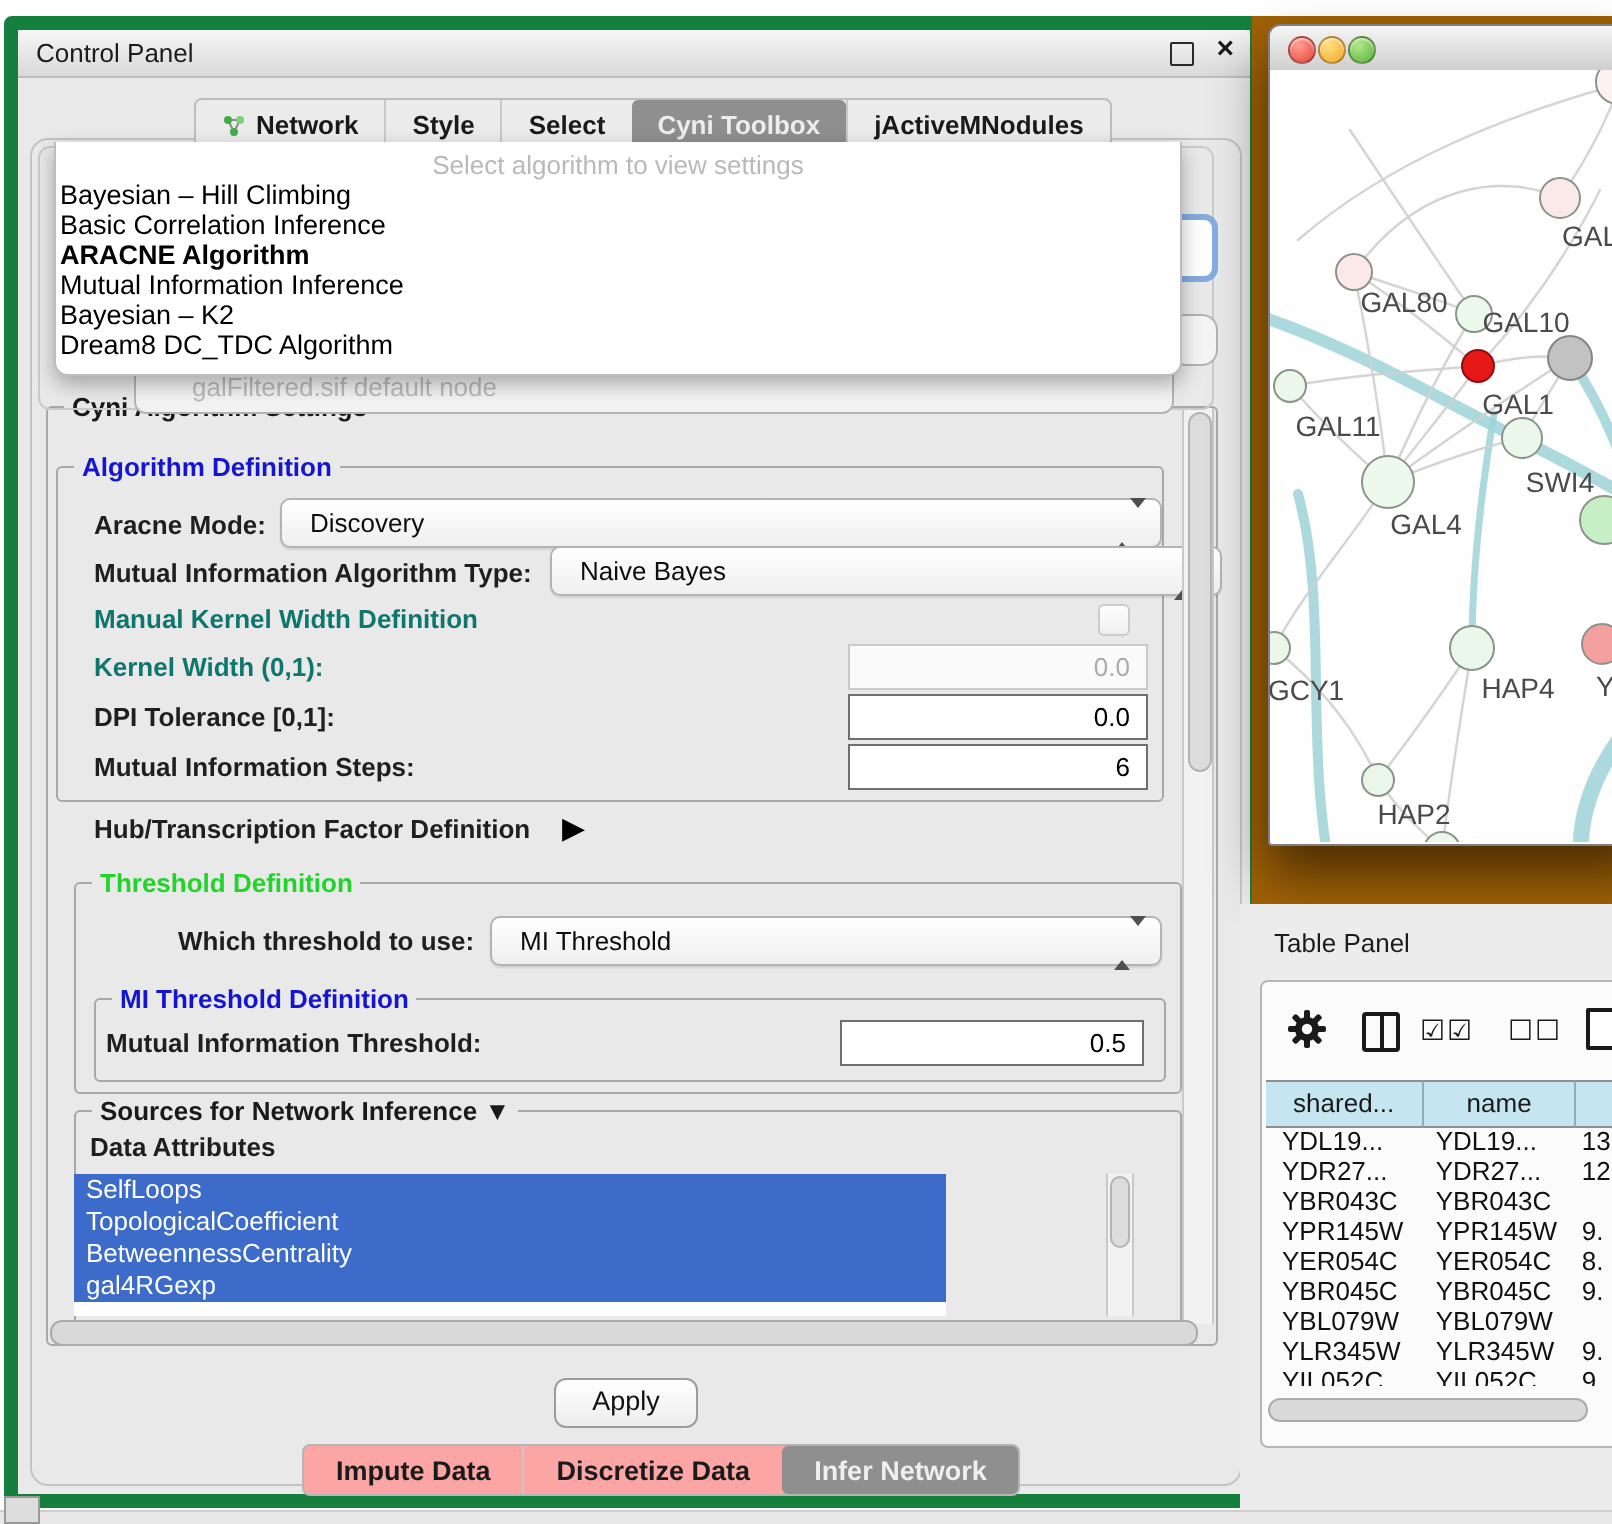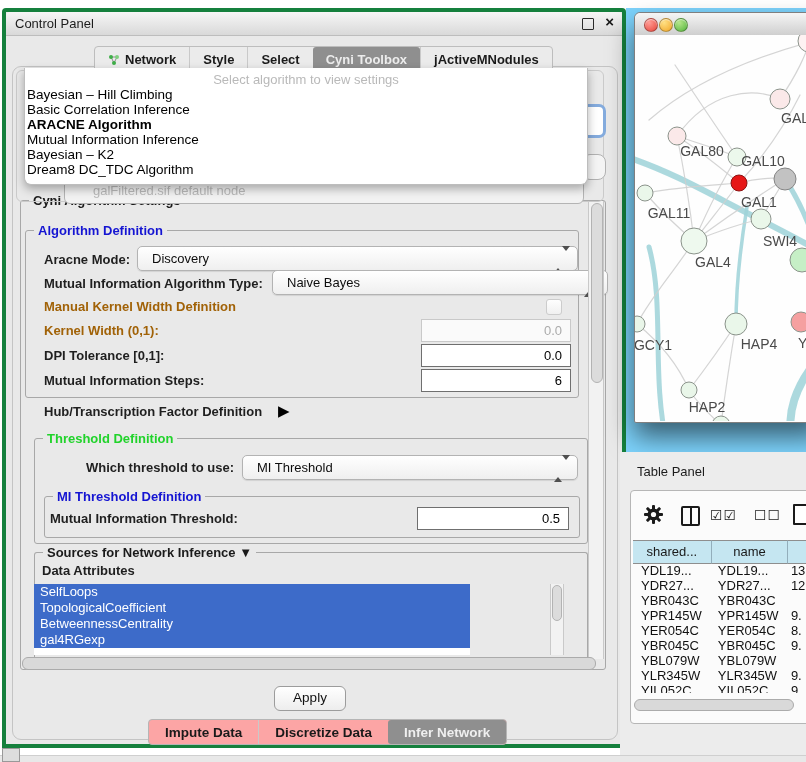--- a/index.html
+++ b/index.html
@@ -1,21 +1,21 @@
 <!DOCTYPE html>
 <html><head>
 <meta charset="utf-8">
 <style>
   html,body{margin:0;padding:0;}
   body{font-family:"Liberation Sans","DejaVu Sans",sans-serif;background:#ffffff;}
   .page{position:relative;width:806px;height:762px;overflow:hidden;background:#ffffff;}
   .abs{position:absolute;}
 
   
-  .cp-window{left:2px;top:8px;width:616px;height:732px;background:#e9e9e9;border:4px solid #15803d;border-radius:4px 4px 0 0;}
+  .cp-window{left:2px;top:8px;width:616px;height:732px;background:#e9e9e9;border:7px solid #15803d;border-radius:4px 4px 0 0;}
   .cp-titlebar{left:0;top:0;width:100%;height:23px;background:linear-gradient(#f6f6f6,#d9d9d9);border-bottom:1px solid #bdbdbd;border-radius:4px 4px 0 0;}
   .cp-title{left:9px;top:4px;font-size:13px;color:#1c1c1c;}
   .wb-float{right:28px;top:6px;width:10px;height:10px;border:1.5px solid #2a2a2a;border-radius:1px;}
   .wb-close{right:8px;top:1px;font-size:15px;font-weight:bold;color:#1a1a1a;}
 
   .inner-panel{left:6px;top:54px;width:604px;height:672px;border:1px solid #c4c4c4;border-radius:9px;}
   .covered-box{left:10px;top:58px;width:586px;height:130px;border:1px solid #cacaca;border-radius:6px;z-index:1;}
   .covered-combo{left:58px;top:166px;width:518px;height:24px;border:1px solid #b4b4b4;border-radius:6px;background:#f2f2f2;z-index:2;}
   .covered-combo-txt{left:28px;top:4px;font-size:13px;color:#b9b9b9;}
   .frag-a{left:574px;top:92px;width:20px;height:28px;background:#fff;border:3px solid #84abdd;border-radius:7px;z-index:3;}
@@ -34,21 +34,21 @@
   .dd-items{left:2px;top:19px;width:556px;}
   .dd-item{font-size:13.5px;color:#000;line-height:15px;height:15px;white-space:nowrap;}
   .dd-item.bold{font-weight:bold;}
 
   
   .group{border:1px solid #a8a8a8;border-radius:3px;}
   .gtitle{position:absolute;top:-8px;left:8px;background:#e9e9e9;padding:0 4px;font-size:13px;font-weight:bold;white-space:nowrap;}
   .gtitle.blue{color:#1414d2;}
   .gtitle.green{color:#21d32b;}
   .lbl{font-size:13px;font-weight:bold;color:#1f1f1f;white-space:nowrap;}
-  .lbl.dis{color:#a16207;}
+  .lbl.dis{color:#0f766e;}
 
   .combo{height:23px;border:1px solid #b3b3b3;border-radius:5px;background:linear-gradient(#ffffff,#efefef);box-shadow:0 1px 1px rgba(0,0,0,.10);}
   .combo-txt{position:absolute;left:14px;top:4px;font-size:13px;color:#0d0d0d;}
   .steppers{position:absolute;right:7px;top:4px;}
   .tri-up{width:0;height:0;border-left:4px solid transparent;border-right:4px solid transparent;border-bottom:5px solid #4f4f4f;margin-bottom:3px;}
   .tri-down{width:0;height:0;border-left:4px solid transparent;border-right:4px solid transparent;border-top:5px solid #4f4f4f;}
 
   .inp{background:#ffffff;border:1px solid #6f6f6f;font-size:13px;color:#000;text-align:right;padding-right:8px;}
   .inp.dis{background:#fafafa;border:1px solid #c9c9c9;color:#ababab;}
   .checkbox{width:14px;height:14px;border:1px solid #cccccc;border-radius:3px;background:linear-gradient(#fefefe,#f0f0f0);}
@@ -61,21 +61,21 @@
   .hscroll-thumb{background:#d9d9d9;border:1px solid #ababab;border-radius:6px;}
 
   .apply-btn{left:268px;top:674px;width:70px;height:23px;border:1px solid #9c9c9c;border-radius:6px;background:linear-gradient(#ffffff,#ededed);text-align:center;line-height:22px;font-size:13.5px;color:#111;}
 
   .btabbar{left:142px;top:707px;height:24px;display:flex;align-items:stretch;border:1px solid #b5b5b5;border-radius:4px;background:#fca5a5;}
   .btab{display:flex;align-items:center;padding:0 16px;font-size:13.5px;font-weight:bold;color:#1a1a1a;border-left:1px solid #c9c9c9;white-space:nowrap;}
   .btab:first-child{border-left:none;}
   .btab.sel{background:#8f8f8f;color:#efefef;border-radius:3px;border-left:none;}
 
   
-  .desktop{left:626px;top:8px;width:180px;height:444px;background:#7dd3fc;}
+  .desktop{left:626px;top:8px;width:180px;height:444px;background:#a16207;}
   .mac-window{left:8px;top:4px;width:186px;height:409px;background:#ffffff;border:1px solid #7f7f7f;border-radius:6px 6px 2px 2px;box-shadow:0 14px 26px rgba(0,0,0,.55);}
   .mac-titlebar{left:0;top:0;width:100%;height:22px;background:linear-gradient(#f5f5f5,#cfcfcf);border-bottom:1px solid #9a9a9a;border-radius:6px 6px 0 0;}
   .tl{width:12px;height:12px;border-radius:50%;border:1px solid rgba(0,0,0,.28);box-shadow:inset 0 1px 1px rgba(255,255,255,.6);}
   .tl.red{background:radial-gradient(circle at 35% 30%, #ff9d96, #e8453a);}
   .tl.yellow{background:radial-gradient(circle at 35% 30%, #ffe084, #f2a626);}
   .tl.green{background:radial-gradient(circle at 35% 30%, #b6e68a, #53b53c);}
   .net-canvas{left:0;top:22px;width:184px;height:386px;overflow:hidden;background:#fefefe;}
 
   .right-lower{left:620px;top:452px;width:186px;height:310px;background:#ececec;}
   .tp-title{left:637px;top:464px;font-size:13px;color:#1c1c1c;}

